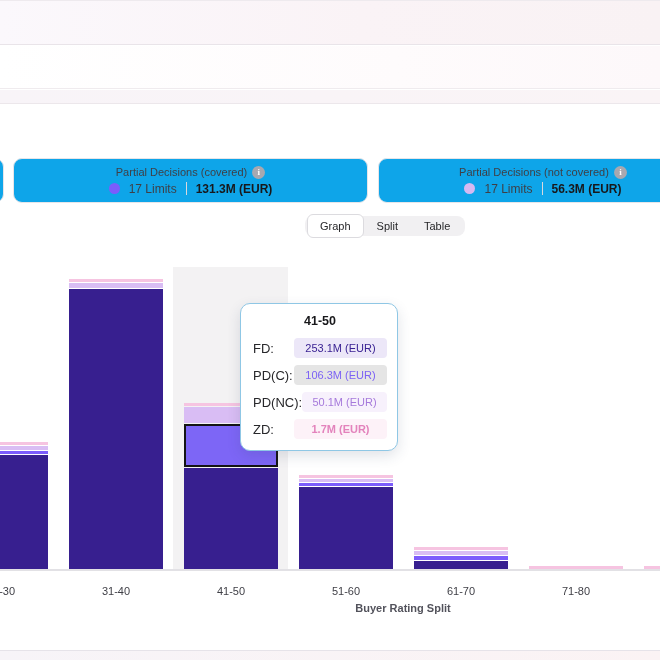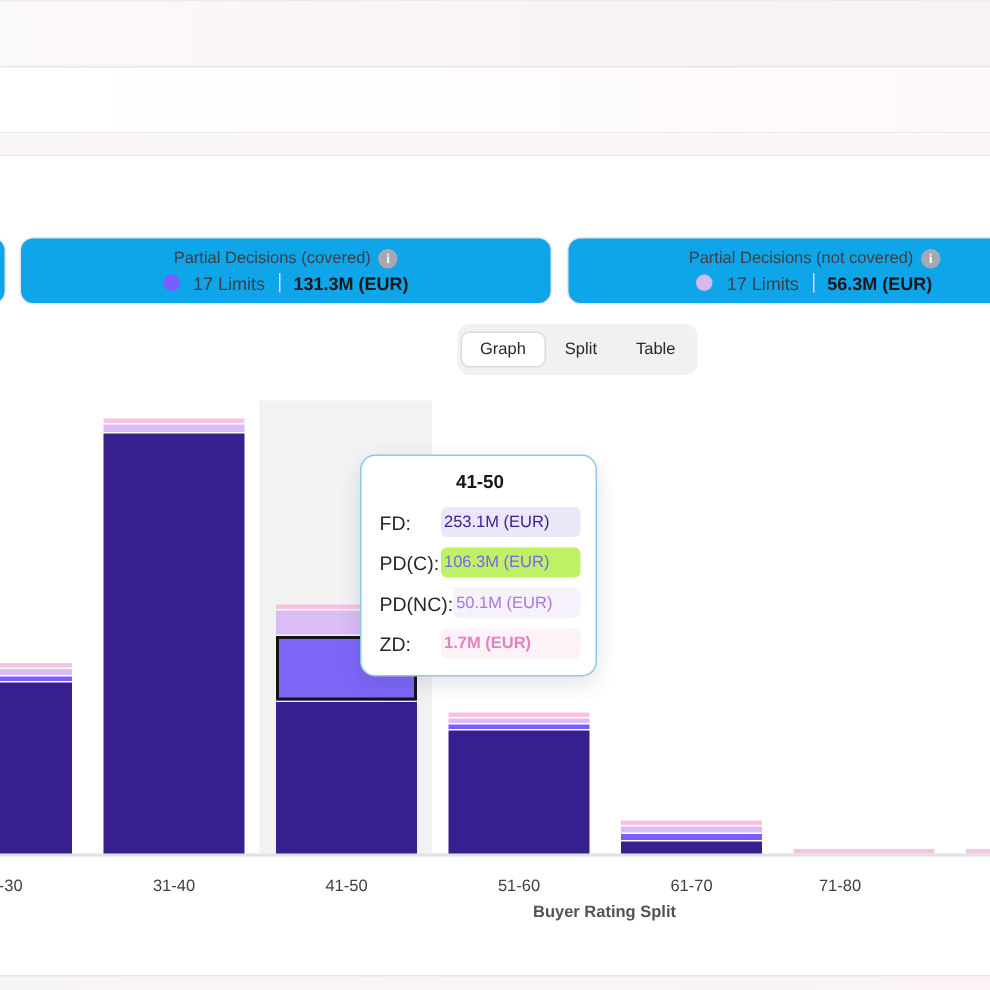--- a/index.html
+++ b/index.html
@@ -33,21 +33,21 @@
   .info-icon { width:13px; height:13px; border-radius:50%; background:#a8a8b0; color:#ffffff;
     font-size:9px; font-weight:bold; display:flex; align-items:center; justify-content:center;
     font-family:"Liberation Serif", serif; cursor:pointer; }
   .card-value-line { display:flex; align-items:center; gap:9px; }
   .dot { width:11px; height:11px; border-radius:50%; }
   .card-limits { font-size:12px; color:#3f3f46; }
   .vdiv { width:1px; height:13px; background:#d9d8dd; }
   .card-amount { font-size:12px; font-weight:bold; color:#18181b; }
 
   
-  .tabs { position:absolute; left:305px; top:216px; height:34px;
+  .tabs { position:absolute; left:305px; top:216px; height:20px;
     display:inline-flex; align-items:center; background:#f1f0f2; border-radius:8px; padding:2px; }
   .tab { border:1px solid transparent; background:transparent; border-radius:6px;
     padding:5px 12px; font-size:11px; color:#27272a; cursor:pointer;
     font-family:"Liberation Sans", sans-serif; }
   .tab.active { background:#ffffff; border-color:#dcdbdf; }
 
   
   .chart { position:absolute; left:0; top:267px; width:660px; height:350px; }
   .hover-col { position:absolute; left:173px; top:0; width:115px; height:302px; background:#f3f2f3; }
   .bar { position:absolute; bottom:48px; width:94px; }
@@ -60,21 +60,21 @@
     font-size:11px; font-weight:bold; color:#52525b; white-space:nowrap; }
 
   
   .tooltip { position:absolute; left:240px; top:36px; width:158px; background:#ffffff;
     border:1px solid #8fc7e5; border-radius:10px; padding:10px 10px 11px 12px;
     box-shadow:0 5px 14px rgba(40,60,90,.14); }
   .tooltip-title { text-align:center; font-size:12.5px; font-weight:bold; color:#18181b; margin-bottom:10px; }
   .tt-row { display:flex; align-items:center; justify-content:space-between; margin-top:7px; }
   .tt-row:first-of-type { margin-top:0; }
   .tt-label { font-size:13px; color:#27272a; }
-  .tt-chip { width:93px; text-align:left; padding:4px 2px; border-radius:4px; font-size:11px; }
+  .tt-chip { width:93px; text-align:center; padding:4px 2px; border-radius:4px; font-size:11px; }
 
   
   .bottom-band { position:absolute; left:0; top:650px; width:660px; height:10px;
     background:linear-gradient(90deg,#f7f4f8,#fbf3f4); border-top:1px solid #e6e3e9; }
 </style>
 </head>
 <body>
 
 <div class="screen">
 
@@ -160,34 +160,34 @@
       </div>
       <div class="tooltip" id="tooltip">
       <div class="tooltip-title">41-50</div>
       <div id="tooltip-rows">
           <div class="tt-row">
             <span class="tt-label">FD:</span>
             <span class="tt-chip" style="color: rgb(58, 34, 147); background: rgb(236, 231, 248);">253.1M (EUR)</span>
           </div>
           <div class="tt-row">
             <span class="tt-label">PD(C):</span>
-            <span class="tt-chip" style="color: rgb(124, 98, 245); background: #bef264;">106.3M (EUR)</span>
+            <span class="tt-chip" style="color: rgb(124, 98, 245); background: #e5e5e5;">106.3M (EUR)</span>
           </div>
           <div class="tt-row">
             <span class="tt-label">PD(NC):</span>
             <span class="tt-chip" style="color: rgb(166, 122, 219); background: rgb(247, 241, 252);">50.1M (EUR)</span>
           </div>
           <div class="tt-row">
             <span class="tt-label">ZD:</span>
             <span class="tt-chip" style="color: rgb(227, 131, 188); background: rgb(253, 242, 248); font-weight: bold;">1.7M (EUR)</span>
           </div>
         </div>
     </div>
   <span class="xlab" style="left: 1px;">21-30</span>
       <span class="xlab" style="left: 116px;">31-40</span>
       <span class="xlab" style="left: 231px;">41-50</span>
       <span class="xlab" style="left: 346px;">51-60</span>
       <span class="xlab" style="left: 461px;">61-70</span>
-      <span class="xlab" style="left: 560px; text-align: right;">71-80</span>
+      <span class="xlab" style="left: 576px; text-align: right;">71-80</span>
     </div>
 
   <div class="bottom-band"></div>
 </div>
 
 </body></html>

